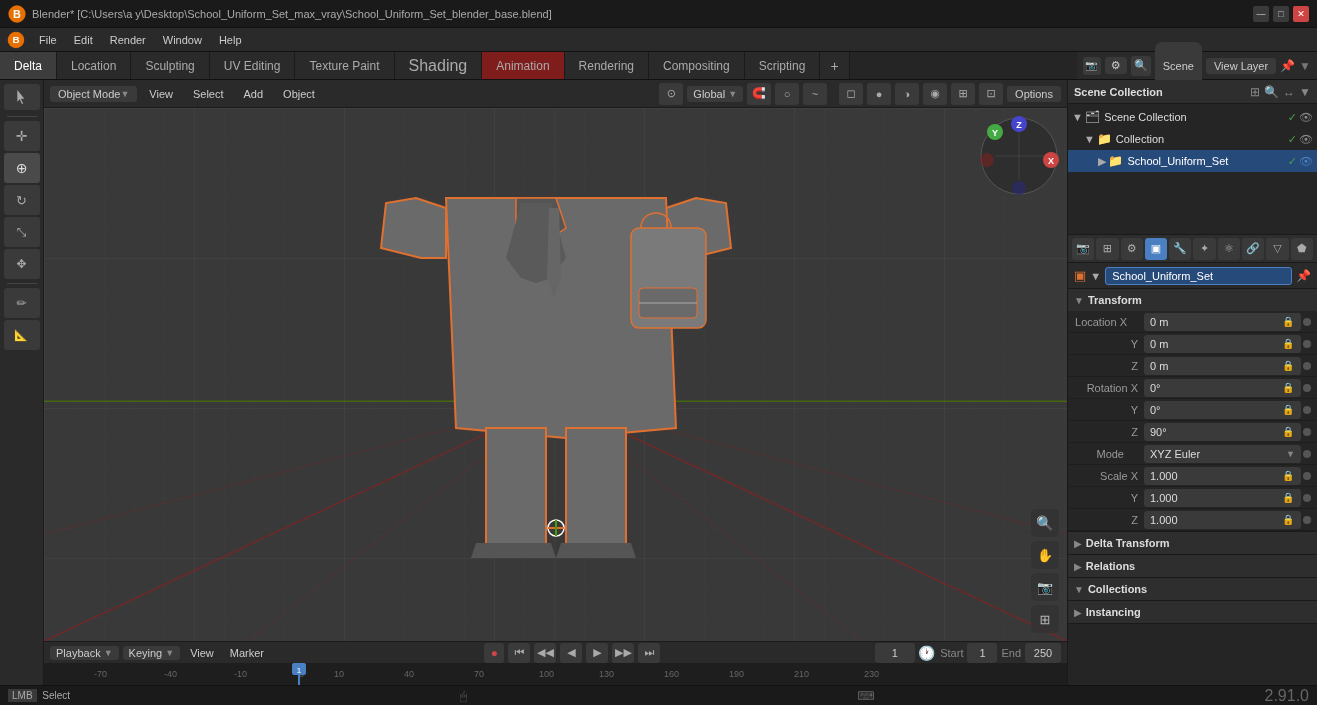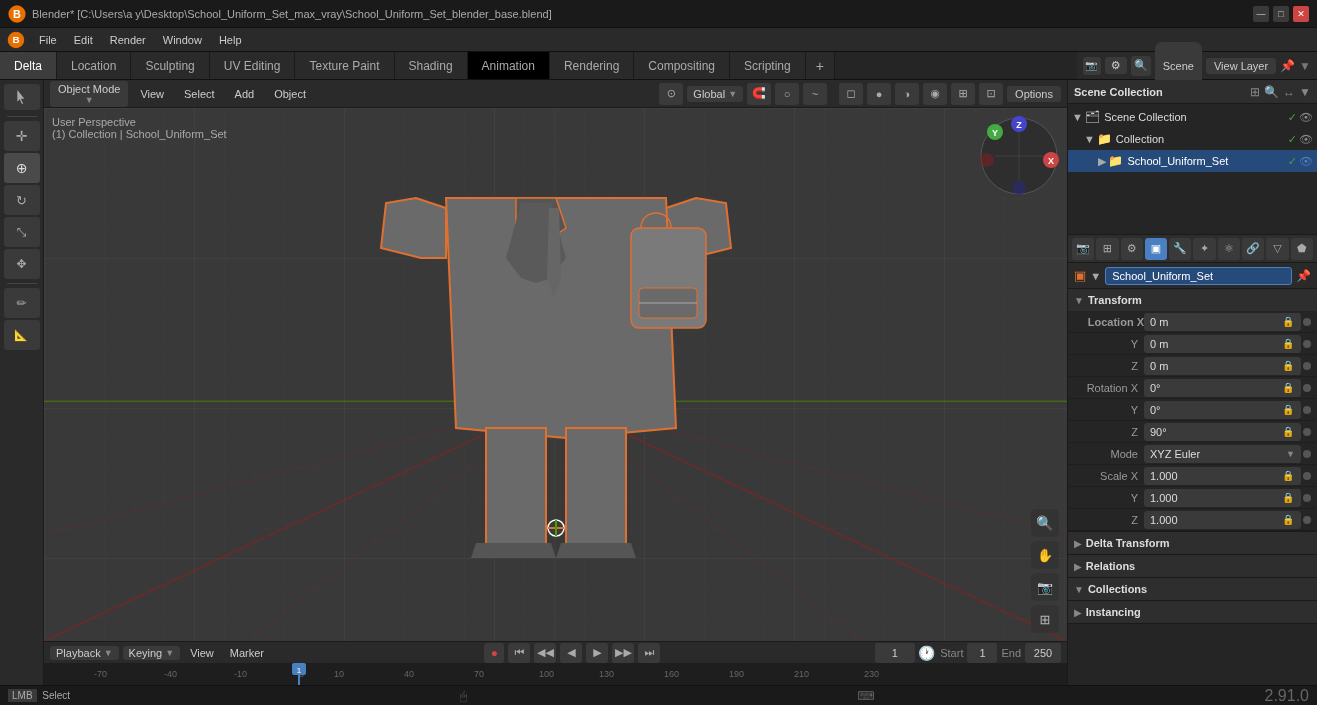--- a/index.html
+++ b/index.html
@@ -123,22 +123,22 @@
   <div style="padding:2px 8px;color:#ccc;cursor:pointer;border-radius:3px;font-size:11px;">Window</div>
   <div style="padding:2px 8px;color:#ccc;cursor:pointer;border-radius:3px;font-size:11px;">Help</div>
 </div>
 
 <div id="workspace-tabs" style="height:28px;background:#252525;display:flex;align-items:stretch;padding:0;gap:0;border-bottom:1px solid #111;position:relative;">
   <div style="padding:0 14px;background:#3d3d3d;color:#fff;cursor:pointer;font-size:12px;display:flex;align-items:center;border-right:1px solid #1a1a1a;">Delta</div>
   <div style="padding:0 14px;background:#2a2a2a;color:#aaa;cursor:pointer;font-size:12px;display:flex;align-items:center;border-right:1px solid #1a1a1a;">Location</div>
   <div style="padding:0 14px;background:#2a2a2a;color:#aaa;cursor:pointer;font-size:12px;display:flex;align-items:center;border-right:1px solid #1a1a1a;">Sculpting</div>
   <div style="padding:0 14px;background:#2a2a2a;color:#aaa;cursor:pointer;font-size:12px;display:flex;align-items:center;border-right:1px solid #1a1a1a;">UV Editing</div>
   <div style="padding:0 14px;background:#2a2a2a;color:#aaa;cursor:pointer;font-size:12px;display:flex;align-items:center;border-right:1px solid #1a1a1a;">Texture Paint</div>
-  <div style="padding:0 14px;background:#2a2a2a;color:#aaa;cursor:pointer;font-size:12px;display:flex;align-items:center;border-right:1px solid #1a1a1a;">Shading</div>
-  <div style="padding:0 14px;background:#000000;color:#aaa;cursor:pointer;font-size:12px;display:flex;align-items:center;border-right:1px solid #1a1a1a;">Animation</div>
+  <div style="padding:0 14px;background:#2a2a2a;color:#aaa;cursor:pointer;font-size:16px;display:flex;align-items:center;border-right:1px solid #1a1a1a;">Shading</div>
+  <div style="padding:0 14px;background:#7f1d1d;color:#aaa;cursor:pointer;font-size:12px;display:flex;align-items:center;border-right:1px solid #1a1a1a;">Animation</div>
   <div style="padding:0 14px;background:#2a2a2a;color:#aaa;cursor:pointer;font-size:12px;display:flex;align-items:center;border-right:1px solid #1a1a1a;">Rendering</div>
   <div style="padding:0 14px;background:#2a2a2a;color:#aaa;cursor:pointer;font-size:12px;display:flex;align-items:center;border-right:1px solid #1a1a1a;">Compositing</div>
   <div style="padding:0 14px;background:#2a2a2a;color:#aaa;cursor:pointer;font-size:12px;display:flex;align-items:center;border-right:1px solid #1a1a1a;">Scripting</div>
   <div style="padding:0 10px;background:#2a2a2a;color:#aaa;cursor:pointer;font-size:14px;display:flex;align-items:center;border-right:1px solid #1a1a1a;">+</div>
   <div style="flex:1;"></div>
 
   <div style="display:flex;align-items:center;padding:0 6px;gap:4px;background:#2a2a2a;">
 
     <div style="width:18px;height:18px;border-radius:3px;background:#3a3a3a;display:flex;align-items:center;justify-content:center;color:#ccc;font-size:10px;">📷</div>
     <div style="padding:2px 6px;background:#3a3a3a;border-radius:3px;color:#ccc;font-size:11px;cursor:pointer;">⚙</div>
@@ -180,21 +180,21 @@
 
     <div style="width:36px;height:30px;background:#3a3a3a;border-radius:3px;display:flex;align-items:center;justify-content:center;cursor:pointer;color:#aaa;font-size:12px;">✏</div>
 
     <div style="width:36px;height:30px;background:#3a3a3a;border-radius:3px;display:flex;align-items:center;justify-content:center;cursor:pointer;color:#aaa;font-size:11px;">📐</div>
   </div>
 
   <div id="viewport-area" style="flex:1;display:flex;flex-direction:column;position:relative;background:#393939;">
 
     <div style="height:28px;background:#2a2a2a;display:flex;align-items:center;padding:0 6px;gap:4px;border-bottom:1px solid #1a1a1a;flex-shrink:0;">
 
-      <div style="padding:2px 8px;background:#3a3a3a;border-radius:3px;color:#ccc;font-size:11px;cursor:pointer;display:flex;align-items:center;flex-direction:column;">
+      <div style="padding:2px 8px;background:#3a3a3a;border-radius:3px;color:#ccc;font-size:11px;cursor:pointer;display:flex;align-items:center;">
         <span>Object Mode</span>
         <span style="font-size:9px;color:#888;">▼</span>
       </div>
       <div style="padding:2px 8px;color:#ccc;font-size:11px;cursor:pointer;">View</div>
       <div style="padding:2px 8px;color:#ccc;font-size:11px;cursor:pointer;">Select</div>
       <div style="padding:2px 8px;color:#ccc;font-size:11px;cursor:pointer;">Add</div>
       <div style="padding:2px 8px;color:#ccc;font-size:11px;cursor:pointer;">Object</div>
 
       <div style="flex:1;"></div>
 
@@ -274,24 +274,20 @@
           <rect x="8" y="60" width="58" height="30" rx="4" fill="#6a6a6a" stroke="#e07030" stroke-width="1"></rect>
 
           <line x1="8" y1="75" x2="66" y2="75" stroke="#aaa" stroke-width="1"></line>
         </g>
 
         <circle cx="190" cy="400" r="8" fill="none" stroke="#fff" stroke-width="1.5"></circle>
         <line x1="182" y1="400" x2="198" y2="400" stroke="#e07030" stroke-width="2"></line>
         <line x1="190" y1="392" x2="190" y2="408" stroke="#4a9f00" stroke-width="2"></line>
       </svg>
 
-      <div style="position:absolute;top:8px;left:8px;color:#aaa;font-size:11px;">
-        <div>User Perspective</div>
-        <div>(1) Collection | School_Uniform_Set</div>
-      </div>
 
       <div style="position:absolute;top:8px;right:8px;width:80px;height:80px;">
         <svg width="80" height="80" viewBox="0 0 80 80">
 
           <circle cx="40" cy="40" r="38" fill="#2a2a2a" opacity="0.7"></circle>
           <circle cx="40" cy="40" r="38" fill="none" stroke="#555" stroke-width="1"></circle>
 
           <circle cx="40" cy="8" r="8" fill="#4444cc"></circle>
           <text x="40" y="12" text-anchor="middle" fill="white" font-size="9" font-weight="bold">Z</text>
 
@@ -455,21 +451,21 @@
 
       <div style="flex:1;overflow-y:auto;scrollbar-width:thin;scrollbar-color:#444 #2a2a2a;">
 
         <div style="border-bottom:1px solid #1a1a1a;">
           <div style="height:22px;background:#2e2e2e;display:flex;align-items:center;padding:0 6px;cursor:pointer;">
             <span style="color:#888;font-size:10px;margin-right:4px;">▼</span>
             <span style="color:#ddd;font-size:11px;font-weight:bold;">Transform</span>
           </div>
 
           <div style="display:flex;align-items:center;height:22px;padding:0 6px;border-bottom:1px solid #1e1e1e;">
-            <span style="width:70px;color:#999;font-size:11px;text-align:right;padding-right:0;font-weight:bold;">Location X</span>
+            <span style="width:70px;color:#999;font-size:11px;text-align:right;padding-right:17px;">Location X</span>
             <div style="flex:1;background:#3a3a3a;border-radius:3px;height:18px;display:flex;align-items:center;padding:0 6px;cursor:ew-resize;">
               <span style="color:#ddd;font-size:11px;flex:1;">0 m</span>
               <span style="color:#666;font-size:10px;">🔒</span>
             </div>
             <div style="width:8px;height:8px;border-radius:50%;background:#555;margin-left:2px;cursor:pointer;"></div>
           </div>
 
           <div style="display:flex;align-items:center;height:22px;padding:0 6px;border-bottom:1px solid #1e1e1e;">
             <span style="width:70px;color:#999;font-size:11px;text-align:right;padding-right:6px;">Y</span>
             <div style="flex:1;background:#3a3a3a;border-radius:3px;height:18px;display:flex;align-items:center;padding:0 6px;cursor:ew-resize;">
@@ -509,21 +505,21 @@
           <div style="display:flex;align-items:center;height:22px;padding:0 6px;border-bottom:1px solid #1e1e1e;">
             <span style="width:70px;color:#999;font-size:11px;text-align:right;padding-right:6px;">Z</span>
             <div style="flex:1;background:#3a3a3a;border-radius:3px;height:18px;display:flex;align-items:center;padding:0 6px;cursor:ew-resize;">
               <span style="color:#ddd;font-size:11px;flex:1;">90°</span>
               <span style="color:#666;font-size:10px;">🔒</span>
             </div>
             <div style="width:8px;height:8px;border-radius:50%;background:#555;margin-left:2px;cursor:pointer;"></div>
           </div>
 
           <div style="display:flex;align-items:center;height:22px;padding:0 6px;border-bottom:1px solid #1e1e1e;">
-            <span style="width:70px;color:#999;font-size:11px;text-align:right;padding-right:6px;">Mode</span>
+            <span style="width:70px;color:#999;font-size:11px;text-align:right;padding-right:20px;">Mode</span>
             <div style="flex:1;background:#3a3a3a;border-radius:3px;height:18px;display:flex;align-items:center;padding:0 6px;cursor:pointer;justify-content:space-between;">
               <span style="color:#ddd;font-size:11px;">XYZ Euler</span>
               <span style="color:#888;font-size:9px;">▼</span>
             </div>
             <div style="width:8px;height:8px;border-radius:50%;background:#555;margin-left:2px;cursor:pointer;"></div>
           </div>
 
           <div style="display:flex;align-items:center;height:22px;padding:0 6px;border-bottom:1px solid #1e1e1e;">
             <span style="width:70px;color:#999;font-size:11px;text-align:right;padding-right:6px;">Scale X</span>
             <div style="flex:1;background:#3a3a3a;border-radius:3px;height:18px;display:flex;align-items:center;padding:0 6px;cursor:ew-resize;">

